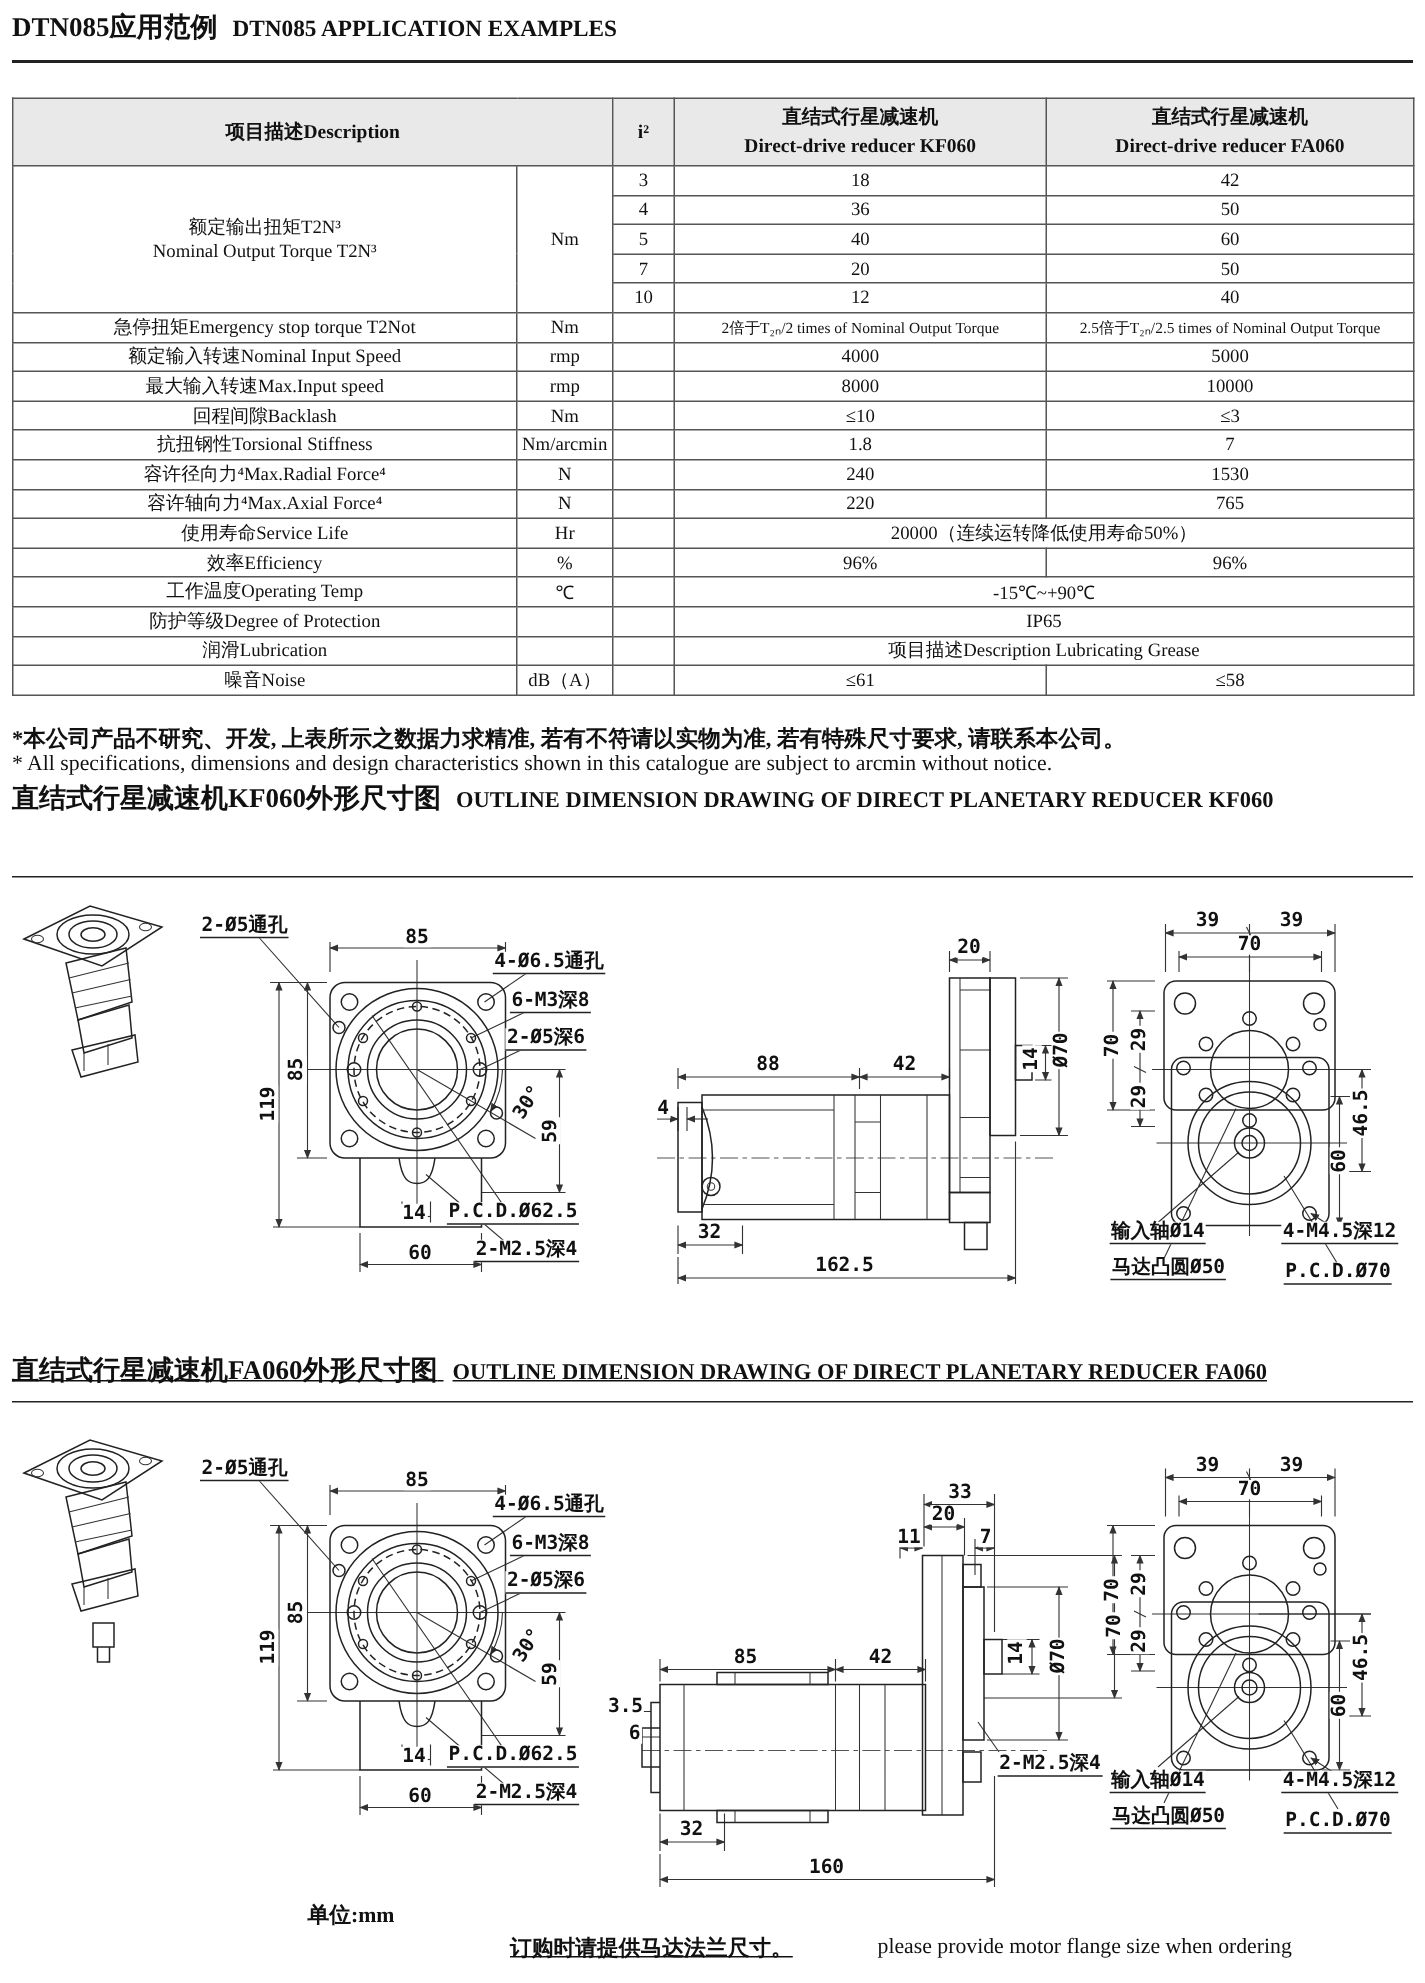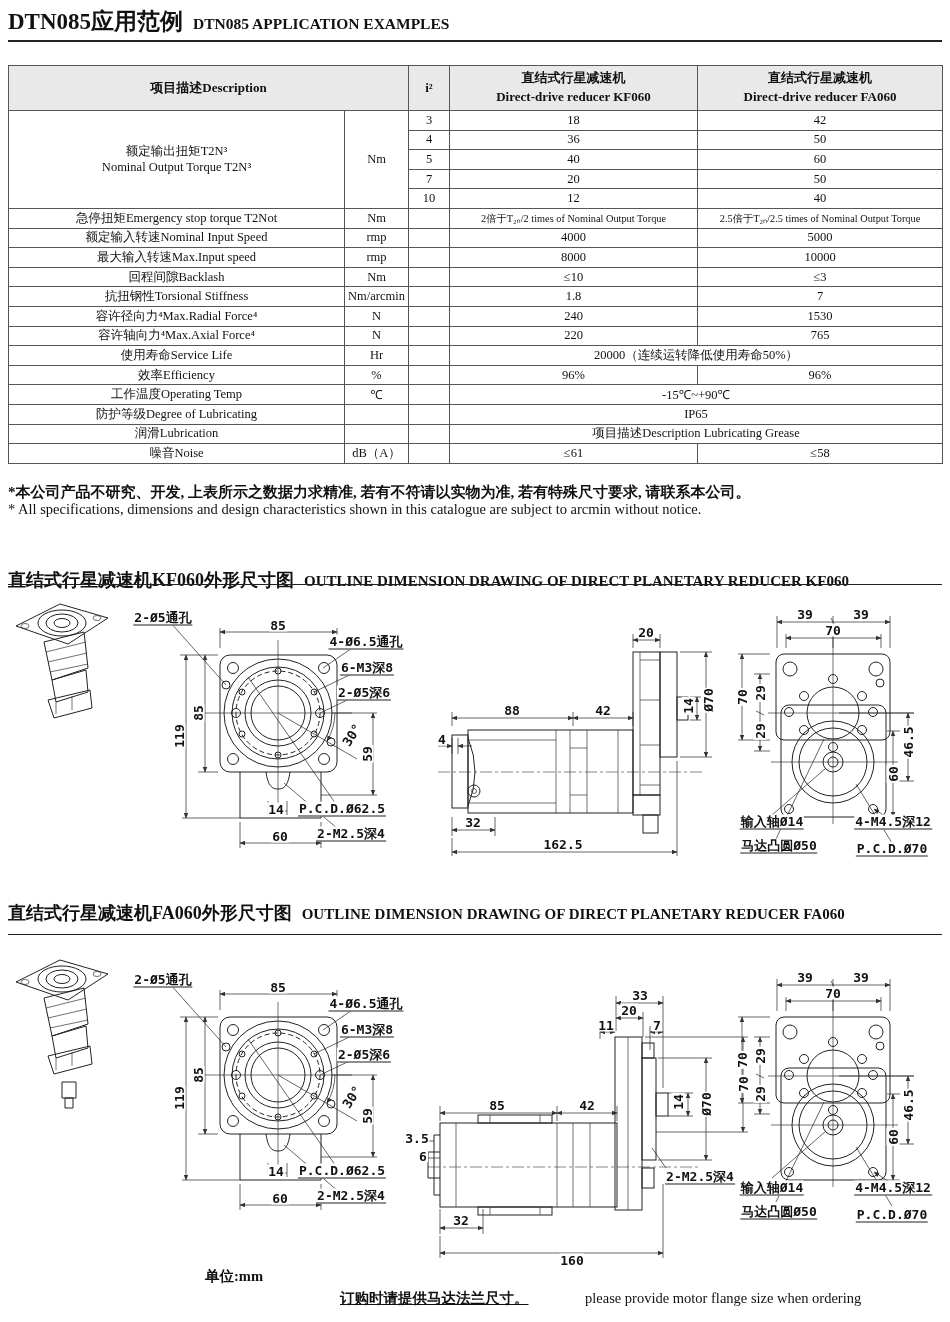--- a/index.html
+++ b/index.html
@@ -1,20 +1,20 @@
 <!DOCTYPE html>
 <html><head>
 <meta charset="utf-8">
 <style>
   html,body{margin:0;padding:0;background:#fff;}
   body{width:950px;height:1322px;position:relative;font-family:"Liberation Serif",serif;color:#111;overflow:hidden;}
   .abs{position:absolute;}
 
   
-  .title-zh{font-size:23px;font-weight:bold;}
+  .title-zh{font-size:18px;font-weight:bold;}
   .title-en{font-size:15.5px;font-weight:bold;margin-left:6px;}
   .rule{position:absolute;left:8px;width:934px;background:#222;}
   .sec-zh{font-size:18px;font-weight:bold;}
   .sec-en{font-size:15px;font-weight:bold;margin-left:6px;}
 
   
   table.spec{border-collapse:collapse;width:934px;table-layout:fixed;font-size:12.5px;}
   table.spec td,table.spec th{border:1px solid #555;text-align:center;vertical-align:middle;padding:0 2px;overflow:hidden;white-space:nowrap;}
   table.spec{border:1.5px solid #444;}
   thead th{background:#e9e9e9;font-weight:bold;font-size:13px;height:44px;}
@@ -261,21 +261,21 @@
       <td>96%</td>
       <td>96%</td>
     </tr>
     <tr>
       <td>工作温度Operating Temp</td>
       <td>℃</td>
       <td></td>
       <td colspan="2">-15℃~+90℃</td>
     </tr>
     <tr>
-      <td>防护等级Degree of Lubricating</td>
+      <td>防护等级Degree of Protection</td>
       <td></td>
       <td></td>
       <td colspan="2">IP65</td>
     </tr>
     <tr>
       <td>润滑Lubrication</td>
       <td></td>
       <td></td>
       <td colspan="2">项目描述Description Lubricating Grease</td>
     </tr>
@@ -285,21 +285,21 @@
       <td></td>
       <td>≤61</td>
       <td>≤58</td>
     </tr>
   </tbody>
 </table>
 
 <div class="abs note-zh" style="left:8px;top:483px;">*本公司产品不研究、开发, 上表所示之数据力求精准, 若有不符请以实物为准, 若有特殊尺寸要求, 请联系本公司。</div>
 <div class="abs note-en" style="left:8px;top:501px;">* All specifications, dimensions and design characteristics shown in this catalogue are subject to arcmin without notice.</div>
 
-<div class="abs" style="left:8px;top:568px;">
+<div class="abs" style="left:8px;top:520px;">
   <span class="sec-zh">直结式行星减速机KF060外形尺寸图</span>
   <span class="sec-en">OUTLINE DIMENSION DRAWING OF DIRECT PLANETARY REDUCER KF060</span>
 </div>
 <div class="rule" style="top:584px;height:1px;"></div>
 
 <div class="draw" style="top:588px;height:300px;">
   <svg width="950" height="300" viewBox="0 0 950 300">
     <use href="#gIso" x="0" y="0" transform="translate(10,8)"></use>
     <use href="#gFront" transform="translate(220,67)"></use>
     <g>
@@ -366,21 +366,21 @@
   <span class="dl dlr" style="left:760px;top:105px;">29</span>
   <span class="dl dlr" style="left:760px;top:143px;">29</span>
   <span class="dl dlr" style="left:908px;top:154px;">46.5</span>
   <span class="dl dlr" style="left:893px;top:186px;">60</span>
   <span class="dl dlu" style="left:772px;top:234px;">输入轴Ø14</span>
   <span class="dl dlu" style="left:893px;top:234px;">4-M4.5深12</span>
   <span class="dl dlu" style="left:779px;top:258px;">马达凸圆Ø50</span>
   <span class="dl dlu" style="left:892px;top:261px;">P.C.D.Ø70</span>
 </div>
 
-<div class="abs" style="left:8px;top:901px;">
+<div class="abs" style="left:8px;top:901px;text-decoration:underline;">
   <span class="sec-zh">直结式行星减速机FA060外形尺寸图</span>
   <span class="sec-en">OUTLINE DIMENSION DRAWING OF DIRECT PLANETARY REDUCER FA060</span>
 </div>
 <div class="rule" style="top:934px;height:1px;"></div>
 
 <div class="draw" style="top:938px;height:335px;">
   <svg width="950" height="335" viewBox="0 0 950 335">
     <use href="#gIso" transform="translate(10,14)"></use>
     <path class="ln" d="M52,130 h14 v16 h-14 z M55,146 h8 v10 h-8 z" transform="translate(10,14)"></path>
     <use href="#gFront" transform="translate(220,79)"></use>
@@ -443,21 +443,21 @@
   <span class="dl" style="left:606px;top:87px;">11</span>
   <span class="dl" style="left:657px;top:87px;">7</span>
   <span class="dl dlr" style="left:743px;top:146px;">70</span>
   <span class="dl dlr" style="left:706px;top:166px;">Ø70</span>
   <span class="dl dlr" style="left:678px;top:164px;">14</span>
   <span class="dl" style="left:497px;top:167px;">85</span>
   <span class="dl" style="left:587px;top:167px;">42</span>
   <span class="dl" style="left:417px;top:200px;">3.5</span>
   <span class="dl" style="left:423px;top:218px;">6</span>
   <span class="dl" style="left:461px;top:282px;">32</span>
-  <span class="dl" style="left:572px;top:307px;margin-top:15px;">160</span>
+  <span class="dl" style="left:551px;top:307px;">160</span>
   <span class="dl dlu" style="left:700px;top:239px;">2-M2.5深4</span>
 
   <span class="dl" style="left:805px;top:39px;">39</span>
   <span class="dl" style="left:861px;top:39px;">39</span>
   <span class="dl" style="left:833px;top:55px;">70</span>
   <span class="dl dlr" style="left:742px;top:122px;">70</span>
   <span class="dl dlr" style="left:760px;top:118px;">29</span>
   <span class="dl dlr" style="left:760px;top:156px;">29</span>
   <span class="dl dlr" style="left:908px;top:167px;">46.5</span>
   <span class="dl dlr" style="left:893px;top:199px;">60</span>

